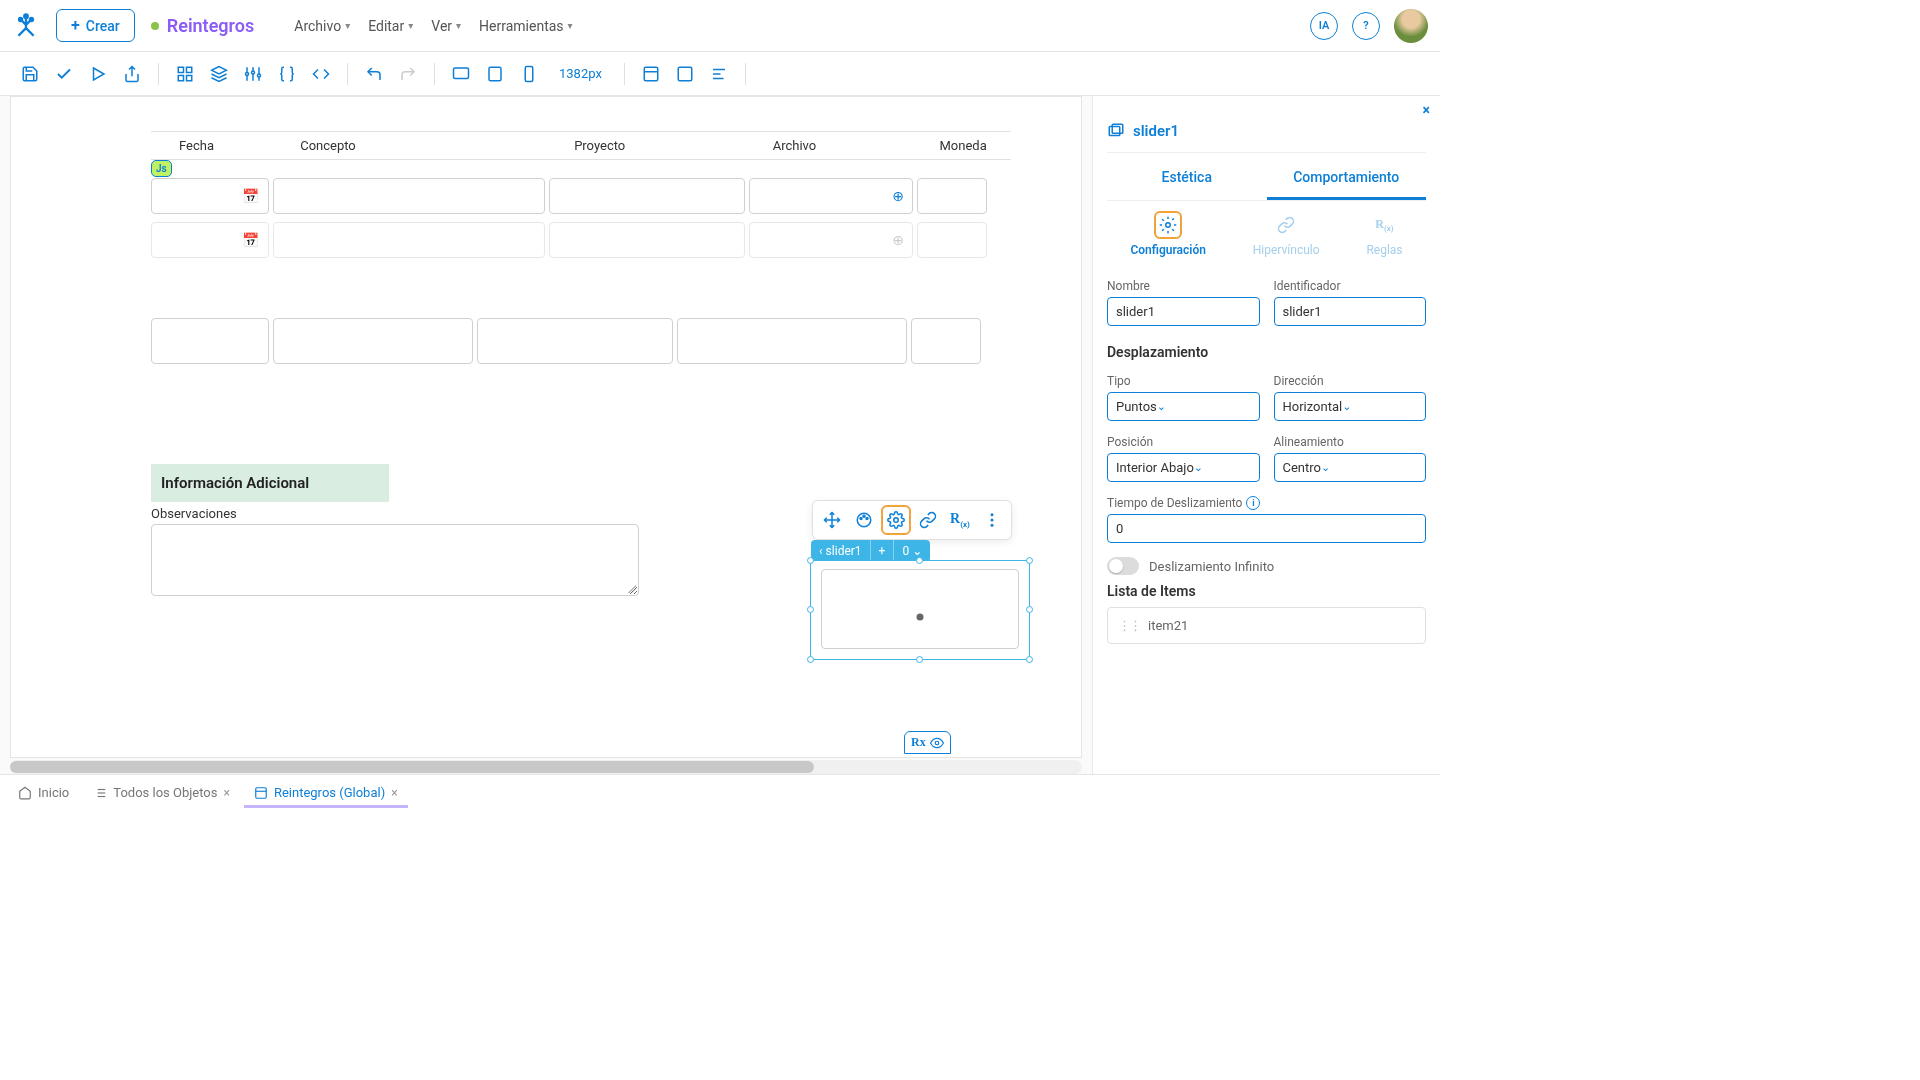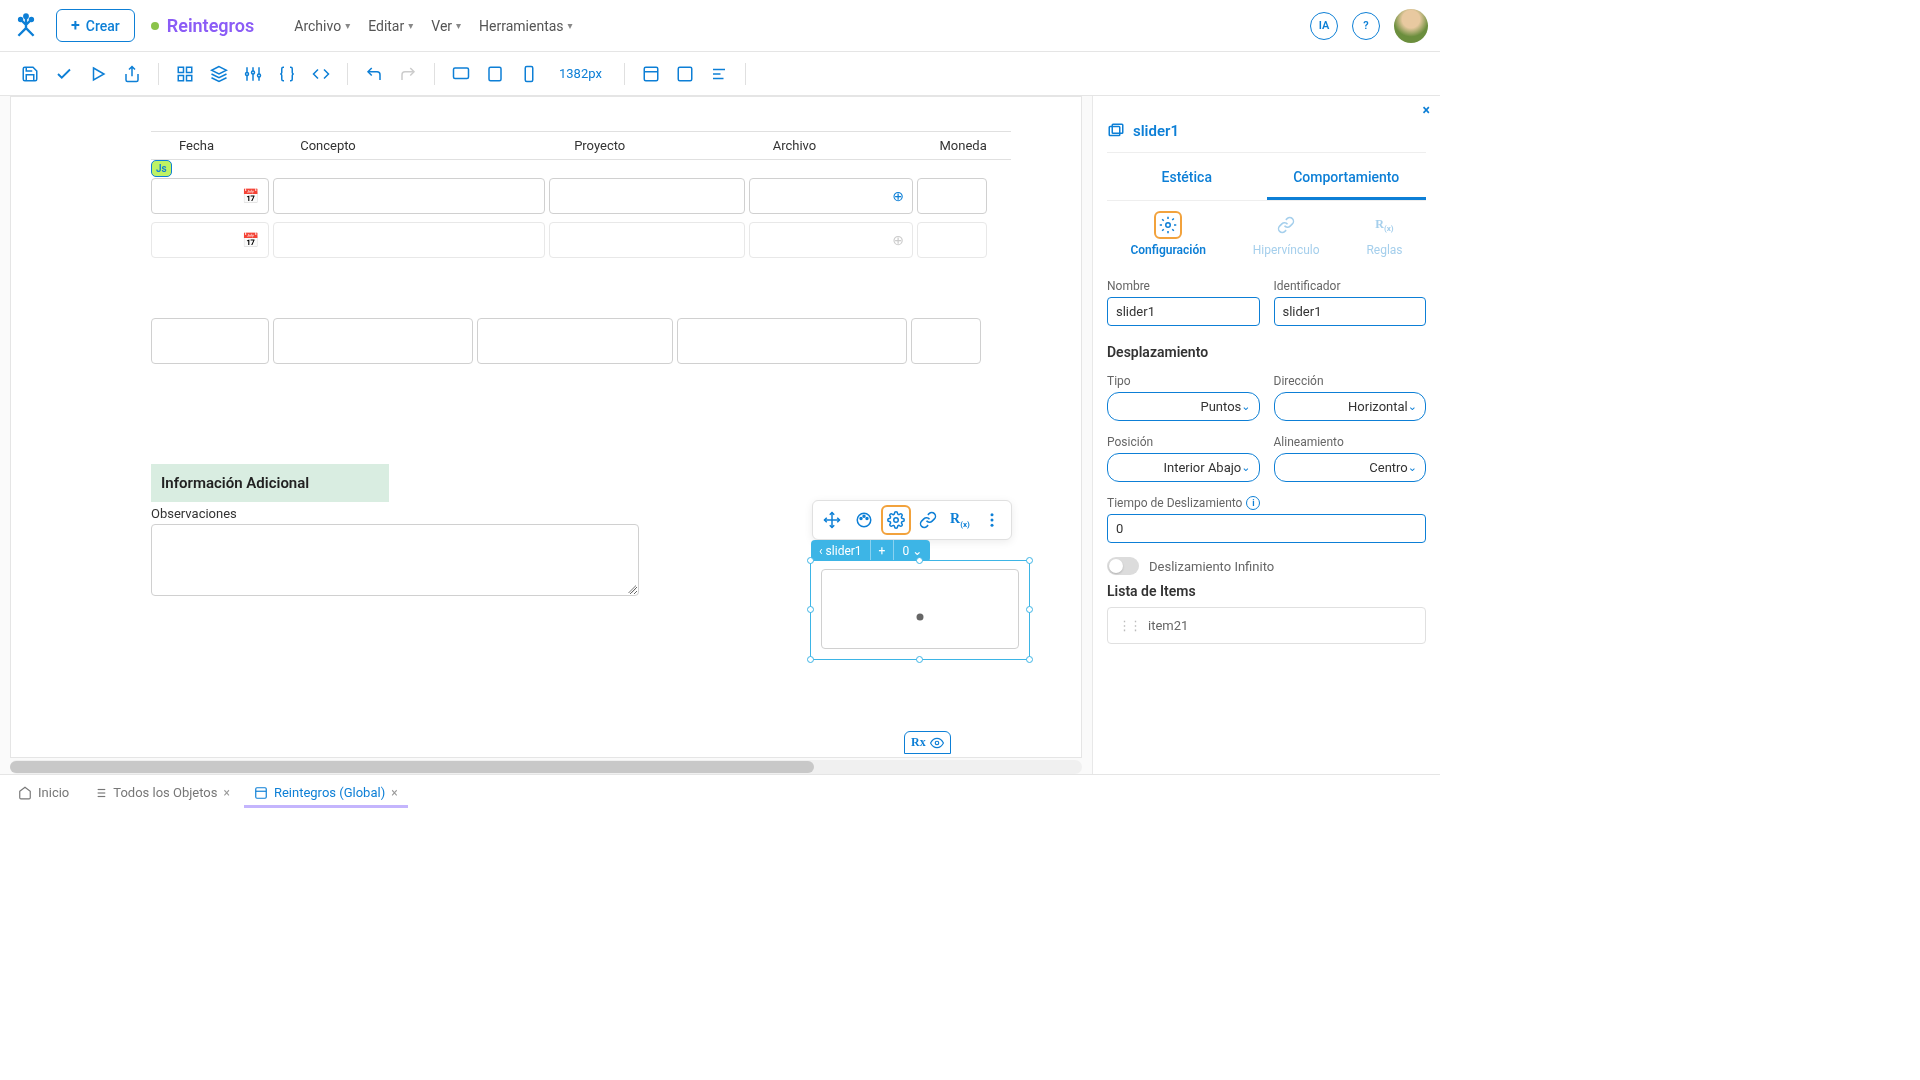--- a/index.html
+++ b/index.html
@@ -95,21 +95,21 @@
 .stab.active { color: #0d7fd6; font-weight: 600; }
 .stab.active .stab-ic { border: 2px solid #f2a23c; border-radius: 6px; }
 .stab-ic { width: 28px; height: 28px; display: flex; align-items: center; justify-content: center; color: #0d7fd6; }
 .stab.dim { color: #a5cfec; }
 .stab.dim .stab-ic { color: #a5cfec; }
 
 .form-row { display: flex; gap: 14px; margin-top: 14px; }
 .form-col { flex: 1; }
 .flabel { font-size: 12px; color: #666; margin-bottom: 4px; display: flex; align-items: center; gap: 4px; }
 .finput { width: 100%; border: 1px solid #0d7fd6; border-radius: 4px; padding: 6px 8px; font-size: 13px; color: #333; background: #fff; }
-.fselect { width: 100%; border: 1px solid #0d7fd6; border-radius: 12px; padding: 6px 8px; font-size: 13px; color: #333; background: #fff; display: flex; justify-content: flex-end; align-items: center; }
+.fselect { width: 100%; border: 1px solid #0d7fd6; border-radius: 4px; padding: 6px 8px; font-size: 13px; color: #333; background: #fff; display: flex; justify-content: flex-start; align-items: center; }
 .fselect .chev { color: #0d7fd6; font-size: 11px; }
 .section-h { font-size: 14px; font-weight: 600; color: #333; margin-top: 18px; }
 .info-ic { width: 14px; height: 14px; border: 1.3px solid #0d7fd6; border-radius: 50%; display: inline-flex; align-items: center; justify-content: center; font-size: 9px; color: #0d7fd6; font-weight: bold; }
 .toggle-row { display: flex; align-items: center; gap: 10px; margin-top: 14px; }
 .toggle { width: 32px; height: 18px; background: #dcdcdc; border-radius: 9px; position: relative; }
 .toggle::after { content: ""; position: absolute; width: 14px; height: 14px; background: #fff; border-radius: 50%; top: 2px; left: 2px; box-shadow: 0 1px 2px rgba(0,0,0,0.2); }
 .item-card { border: 1px solid #e0e0e0; border-radius: 4px; padding: 10px; margin-top: 8px; display: flex; align-items: center; gap: 8px; color: #666; font-size: 13px; }
 .drag-ic { color: #bbb; letter-spacing: -2px; }
 
 .bottom-tabs { height: 36px; border-top: 1px solid #e5e5e5; display: flex; align-items: center; padding: 0 8px; gap: 4px; background: #fff; }

